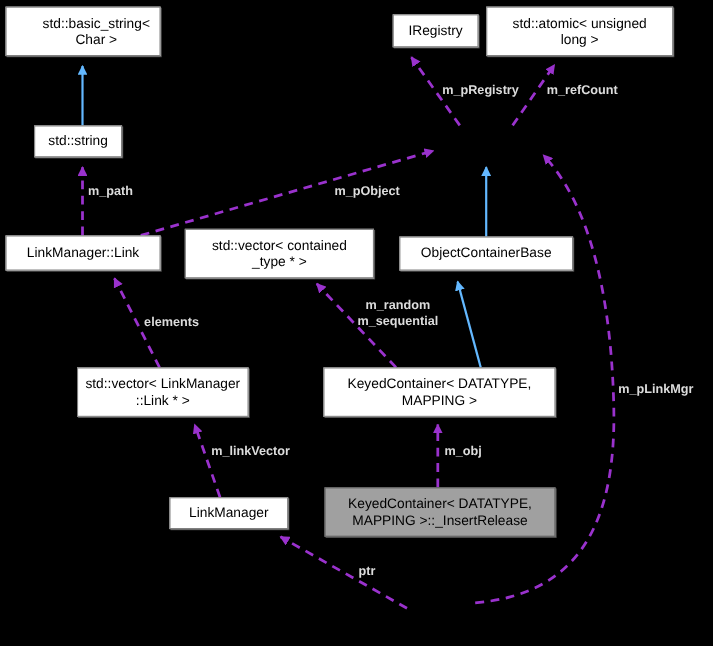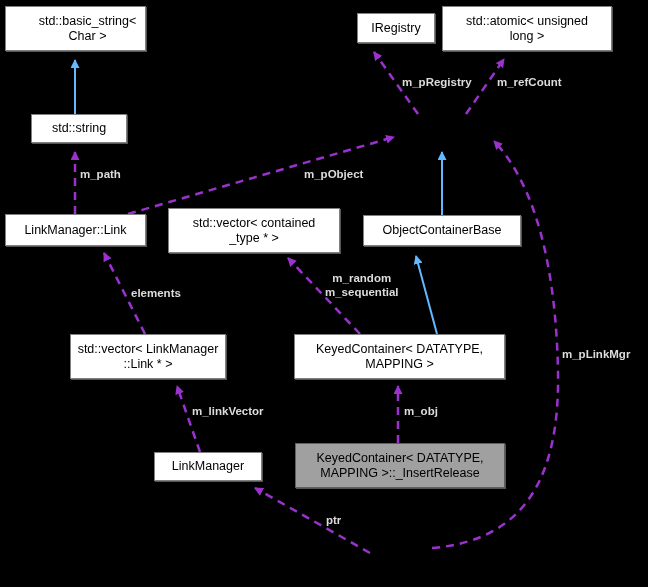--- a/index.html
+++ b/index.html
@@ -96,21 +96,21 @@
   </svg>
 
   <div class="node" style="left:5px; top:6px; width:141px; height:45px;padding-left:28px;">std::basic_string&lt;
 Char &gt;</div>
 
   <div class="node" style="left:330px; top:13px; width:78px; height:30px;margin-left:27px;">IRegistry</div>
 
   <div class="node" style="left:442px; top:6px; width:170px; height:45px;">std::atomic&lt; unsigned
 long &gt;</div>
 
-  <div class="node" style="left:31px; top:114px; width:96px; height:29px;">std::string</div>
+  <div class="node" style="left:31px; top:114px; width:80px; height:29px;">std::string</div>
 
 
   <div class="node" style="left:5px; top:214px; width:141px; height:32px;">LinkManager::Link</div>
 
   <div class="node" style="left:168px; top:208px; width:172px; height:45px;">std::vector&lt; contained
 _type * &gt;</div>
 
   <div class="node" style="left:363px; top:215px; width:158px; height:31px;">ObjectContainerBase</div>
 
   <div class="node" style="left:70px; top:334px; width:156px; height:45px;">std::vector&lt; LinkManager

